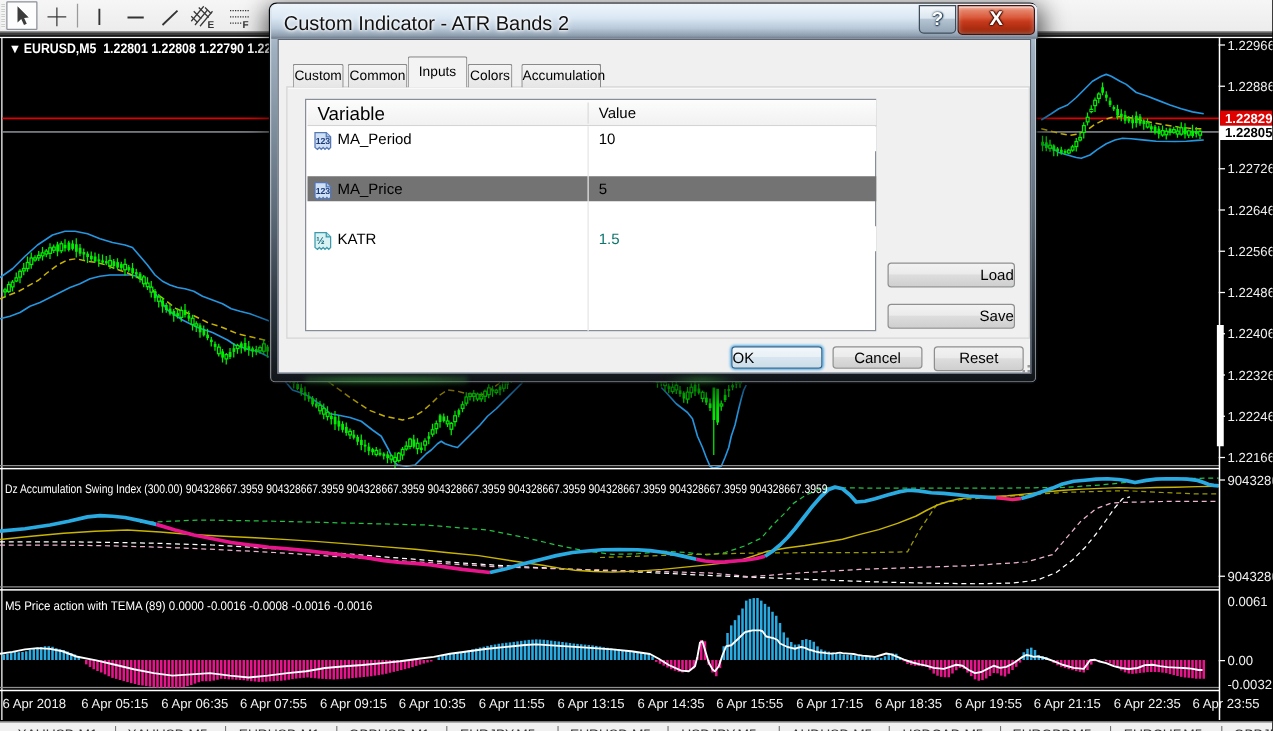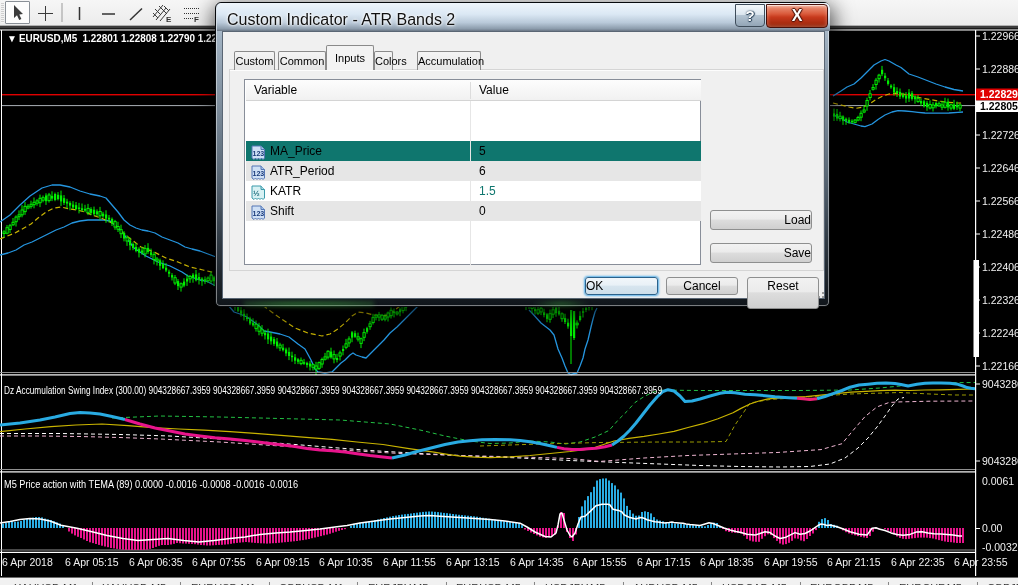--- a/index.html
+++ b/index.html
@@ -762,81 +762,70 @@
   box-shadow:inset 0 1px 0 rgba(255,255,255,0.55), inset 0 0 4px rgba(255,230,220,0.4)">
   <span style="font-size:16px;font-weight:bold;color:#fff;line-height:22px;text-shadow:0 1px 1px #4a1208,1px 0 1px #4a1208,-1px 0 1px #4a1208,0 -1px 1px #4a1208">X</span>
  </div>
 
  <div style="position:absolute;left:6px;top:28px;width:603px;height:268px;background:#f0f0f0;border:1px solid #5a6674">
 
    <div style="position:absolute;left:6px;top:37px;width:595px;height:202px;background:#f0f0f0;border:1px solid #d5d5d5;box-shadow:inset 0 1px 0 #fdfdfd"></div>
 <div style="position:absolute;left:11px;top:19px;width:41px;height:19px;background:linear-gradient(#f4f4f4,#e6e6e6);border:1px solid #8a8a8a;border-bottom:none;border-radius:2px 2px 0 0;text-align:center;font-size:11px;line-height:18px;white-space:nowrap;z-index:2">Custom</div>
         <div style="position:absolute;left:55px;top:19px;width:48px;height:19px;background:linear-gradient(#f4f4f4,#e6e6e6);border:1px solid #8a8a8a;border-bottom:none;border-radius:2px 2px 0 0;text-align:center;font-size:11px;line-height:18px;white-space:nowrap;z-index:2">Common</div>
         <div style="position:absolute;left:103px;top:13px;width:48px;height:25px;background:#f3f3f3;border:1px solid #8a8a8a;border-bottom:none;border-radius:2px 2px 0 0;text-align:center;font-size:11px;line-height:24px;white-space:nowrap;z-index:3">Inputs</div>
-        <div style="position:absolute;left:151px;top:19px;width:19px;height:19px;background:linear-gradient(#f4f4f4,#e6e6e6);border:1px solid #8a8a8a;border-bottom:none;border-radius:2px 2px 0 0;text-align:center;font-size:11px;line-height:18px;white-space:nowrap;z-index:2">Colors</div>
+        <div style="position:absolute;left:151px;top:19px;width:36px;height:19px;background:linear-gradient(#f4f4f4,#e6e6e6);border:1px solid #8a8a8a;border-bottom:none;border-radius:2px 2px 0 0;text-align:center;font-size:11px;line-height:18px;white-space:nowrap;z-index:2">Colors</div>
         <div style="position:absolute;left:194px;top:19px;width:64px;height:19px;background:linear-gradient(#f4f4f4,#e6e6e6);border:1px solid #8a8a8a;border-bottom:none;border-radius:2px 2px 0 0;text-align:center;font-size:11px;line-height:18px;white-space:nowrap;z-index:2">Accumulation</div>
 
    <div style="position:absolute;left:21px;top:47px;width:457px;height:186px;background:#fff;border:1px solid #888e99">
      <div style="position:absolute;left:1px;top:0;width:455px;height:21px;
       background:linear-gradient(#fdfdfd,#f1f1f1);border-bottom:1px solid #d4d4d4">
-      <span style="position:absolute;left:8px;top:3px;font-size:12px;color:#000">Variable</span>
+      <span style="position:absolute;left:8px;top:3px;font-size:15px;color:#000">Variable</span>
       <span style="position:absolute;left:233px;top:3px;font-size:12px;color:#000">Value</span>
       <div style="position:absolute;left:224px;top:2px;width:1px;height:17px;background:#dcdcdc"></div>
      </div>
-          <div style="position:absolute;left:1px;top:61px;width:455px;height:20px;background:#0f766e">
+<div style="position:absolute;left:1px;top:21px;width:455px;height:20px;background:#ffffff">
+            <div style="position:absolute;left:2px;top:2px;width:16px;height:16px">
+              <svg width="15" height="16" style="position:absolute;left:3px;top:2px">
+                <path d="M1 1 H10 L13.5 4.5 V13 L12 14.5 L10.5 13 L9 14.5 L7.5 13 L6 14.5 L4.5 13 L3 14.5 L1 13 Z" fill="#cfe0f5" stroke="#5577b5" stroke-width="1"></path>
+                <path d="M10 1 L10 4.5 L13.5 4.5" fill="#a8c4e8" stroke="#5577b5" stroke-width="1"></path>
+                <text x="1.5" y="10.5" font-size="7" font-weight="bold" fill="#1a3a7a" font-family="Liberation Sans">123</text>
+              </svg>
+            </div>
+            <span style="position:absolute;left:24px;top:3px;font-size:12px;color:#000">MA_Period</span>
+            <span style="position:absolute;left:233px;top:3px;font-size:12px;color:#000">10</span>
+          </div>
+          <div style="position:absolute;left:1px;top:61px;width:455px;height:20px;background:#737373">
             <div style="position:absolute;left:2px;top:2px;width:16px;height:16px">
               <svg width="15" height="16" style="position:absolute;left:3px;top:2px">
                 <path d="M1 1 H10 L13.5 4.5 V13 L12 14.5 L10.5 13 L9 14.5 L7.5 13 L6 14.5 L4.5 13 L3 14.5 L1 13 Z" fill="#cfe0f5" stroke="#5577b5" stroke-width="1"></path>
                 <path d="M10 1 L10 4.5 L13.5 4.5" fill="#a8c4e8" stroke="#5577b5" stroke-width="1"></path>
                 <text x="1.5" y="10.5" font-size="7" font-weight="bold" fill="#1a3a7a" font-family="Liberation Sans">123</text>
               </svg>
             </div>
             <span style="position:absolute;left:24px;top:3px;font-size:12px;color:#000">MA_Price</span>
             <span style="position:absolute;left:233px;top:3px;font-size:12px;color:#000">5</span>
-          </div>
-          <div style="position:absolute;left:1px;top:81px;width:455px;height:20px;background:#e6e6e6">
-            <div style="position:absolute;left:2px;top:2px;width:16px;height:16px">
-              <svg width="15" height="16" style="position:absolute;left:3px;top:2px">
-                <path d="M1 1 H10 L13.5 4.5 V13 L12 14.5 L10.5 13 L9 14.5 L7.5 13 L6 14.5 L4.5 13 L3 14.5 L1 13 Z" fill="#cfe0f5" stroke="#5577b5" stroke-width="1"></path>
-                <path d="M10 1 L10 4.5 L13.5 4.5" fill="#a8c4e8" stroke="#5577b5" stroke-width="1"></path>
-                <text x="1.5" y="10.5" font-size="7" font-weight="bold" fill="#1a3a7a" font-family="Liberation Sans">123</text>
-              </svg>
-            </div>
-            <span style="position:absolute;left:24px;top:3px;font-size:12px;color:#000">ATR_Period</span>
-            <span style="position:absolute;left:233px;top:3px;font-size:12px;color:#000">6</span>
           </div>
           <div style="position:absolute;left:1px;top:101px;width:455px;height:20px;background:#ffffff">
             <div style="position:absolute;left:2px;top:2px;width:16px;height:16px">
               <svg width="15" height="16" style="position:absolute;left:3px;top:2px">
                 <path d="M1 1 H10 L13.5 4.5 V13 L12 14.5 L10.5 13 L9 14.5 L7.5 13 L6 14.5 L4.5 13 L3 14.5 L1 13 Z" fill="#d8f2f4" stroke="#3a9aaa" stroke-width="1"></path>
                 <path d="M10 1 L10 4.5 L13.5 4.5" fill="#b0dde4" stroke="#3a9aaa" stroke-width="1"></path>
                 <text x="2" y="10.5" font-size="8" font-weight="bold" fill="#1a6a7a" font-family="Liberation Sans">½</text>
               </svg>
             </div>
             <span style="position:absolute;left:24px;top:3px;font-size:12px;color:#000">KATR</span>
             <span style="position:absolute;left:233px;top:3px;font-size:12px;color:#0f766e">1.5</span>
           </div>
-          <div style="position:absolute;left:1px;top:121px;width:455px;height:20px;background:#e6e6e6">
-            <div style="position:absolute;left:2px;top:2px;width:16px;height:16px">
-              <svg width="15" height="16" style="position:absolute;left:3px;top:2px">
-                <path d="M1 1 H10 L13.5 4.5 V13 L12 14.5 L10.5 13 L9 14.5 L7.5 13 L6 14.5 L4.5 13 L3 14.5 L1 13 Z" fill="#cfe0f5" stroke="#5577b5" stroke-width="1"></path>
-                <path d="M10 1 L10 4.5 L13.5 4.5" fill="#a8c4e8" stroke="#5577b5" stroke-width="1"></path>
-                <text x="1.5" y="10.5" font-size="7" font-weight="bold" fill="#1a3a7a" font-family="Liberation Sans">123</text>
-              </svg>
-            </div>
-            <span style="position:absolute;left:24px;top:3px;font-size:12px;color:#000">Shift</span>
-            <span style="position:absolute;left:233px;top:3px;font-size:12px;color:#000">0</span>
-          </div>
           <div style="position:absolute;left:225px;top:21px;width:1px;height:164px;background:#e6e6e6"></div>
         </div>
         <div style="position:absolute;left:487px;top:178px;width:102px;height:20px;border:1px solid #8e8f8f;background:linear-gradient(#f2f2f2 0%,#ebebeb 45%,#dddddd 50%,#cfcfcf 100%);border-radius:3px;text-align:right;font-size:12px;color:#000;line-height:18px">Load</div>
         <div style="position:absolute;left:487px;top:211px;width:102px;height:20px;border:1px solid #8e8f8f;background:linear-gradient(#f2f2f2 0%,#ebebeb 45%,#dddddd 50%,#cfcfcf 100%);border-radius:3px;text-align:right;font-size:12px;color:#000;line-height:18px">Save</div>
         <div style="position:absolute;left:362px;top:245px;width:73px;height:18px;border:1px solid #2c628b;box-shadow:0 0 2px 1px #58b0e8;background:linear-gradient(#f1f6fa 0%,#e9f1f7 45%,#d7e5ef 50%,#cddee9 100%);border-radius:3px;font-size:12px;color:#000;line-height:16px">OK</div>
         <div style="position:absolute;left:443px;top:245px;width:72px;height:18px;border:1px solid #8e8f8f;background:linear-gradient(#f2f2f2 0%,#ebebeb 45%,#dddddd 50%,#cfcfcf 100%);border-radius:3px;text-align:center;font-size:12px;color:#000;line-height:16px">Cancel</div>
-        <div style="position:absolute;left:524px;top:245px;width:72px;height:32px;border:1px solid #8e8f8f;background:linear-gradient(#f2f2f2 0%,#ebebeb 45%,#dddddd 50%,#cfcfcf 100%);border-radius:3px;text-align:center;font-size:12px;color:#000;line-height:16px">Reset</div>
+        <div style="position:absolute;left:524px;top:245px;width:72px;height:20px;border:1px solid #8e8f8f;background:linear-gradient(#f2f2f2 0%,#ebebeb 45%,#dddddd 50%,#cfcfcf 100%);border-radius:3px;text-align:center;font-size:12px;color:#000;line-height:16px">Reset</div>
         <svg width="12" height="12" style="position:absolute;left:591px;top:256px">
           <g fill="#9a9a9a">
             <rect x="8" y="8" width="2" height="2"></rect>
             <rect x="4" y="8" width="2" height="2"></rect>
             <rect x="8" y="4" width="2" height="2"></rect>
           </g>
         </svg>
       </div>
       <div style="position:absolute;left:28px;top:297px;width:130px;height:8px;background:radial-gradient(ellipse at 30% 50%, rgba(60,160,60,0.55), rgba(0,0,0,0) 70%),radial-gradient(ellipse at 75% 50%, rgba(70,180,70,0.45), rgba(0,0,0,0) 70%);filter:blur(2px)"></div>
       <div style="position:absolute;left:315px;top:297px;width:60px;height:8px;background:radial-gradient(ellipse at 50% 50%, rgba(60,170,60,0.5), rgba(0,0,0,0) 70%);filter:blur(2px)"></div>

